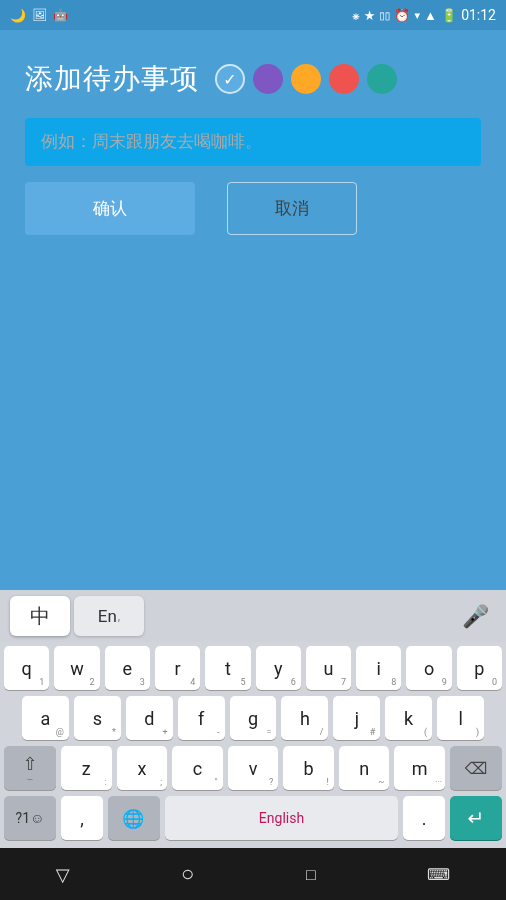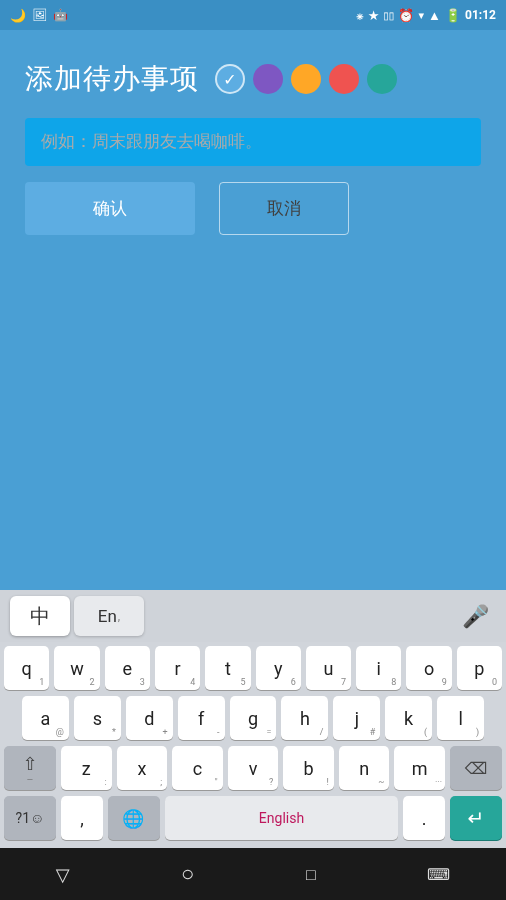--- a/index.html
+++ b/index.html
@@ -102,21 +102,21 @@
       color: #333;
       background: transparent;
     }
     .todo-input::placeholder {
       color: #aaa;
     }
 
     
     .button-row {
       display: flex;
-      gap: 4px;
+      gap: 12px;
     }
     .btn-confirm {
       background: #5dade2;
       color: white;
       border: none;
       border-radius: 4px;
       padding: 14px 0;
       width: 170px;
       font-size: 17px;
       cursor: pointer;
@@ -352,21 +352,21 @@
     <span class="status-icon" style="font-size:12px;">🤖</span>
   </div>
   <div class="status-bar-right">
     <span class="status-icon">⁕</span>
     <span class="status-icon">★</span>
     <span class="status-icon" style="font-size:10px;">▯▯</span>
     <span class="status-icon">⏰</span>
     <span class="status-icon" style="font-size:11px;">▾</span>
     <span class="status-icon">▲</span>
     <span class="status-icon">🔋</span>
-    <span class="status-icon" style="font-size:12px; font-weight:700;">01:12</span>
+    <span class="status-icon" style="font-size:14px; font-weight:400;">01:12</span>
   </div>
 </div>
 
 <div class="app-area">
 
   <div class="title-row">
     <span class="app-title">添加待办事项</span>
     <div class="color-dots">
       <div class="dot dot-check" style="background:#5dade2; border:2px solid rgba(255,255,255,0.7);">✓</div>
       <div class="dot dot-purple"></div>

